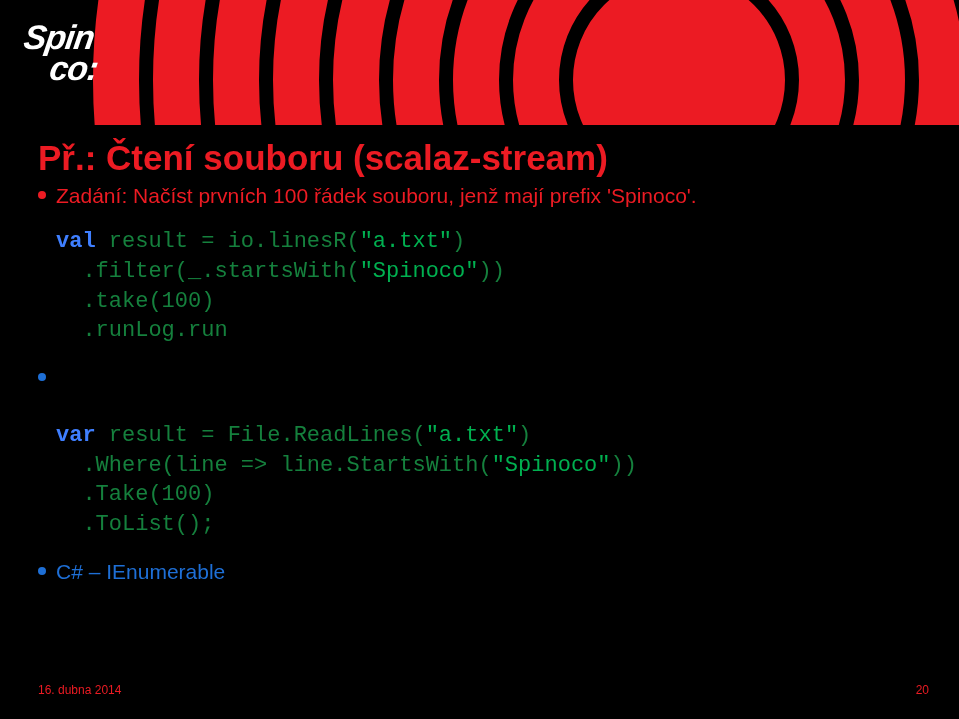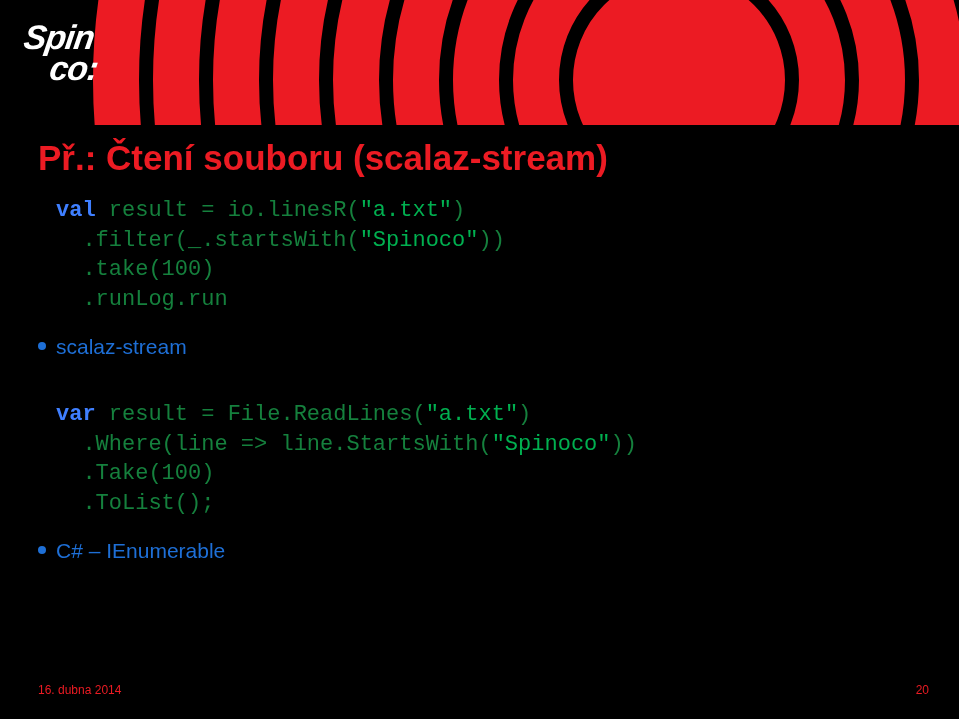--- a/index.html
+++ b/index.html
@@ -98,29 +98,32 @@
   </div>
   <div class="logo">
     <div>Spin</div>
     <div class="line2">co:</div>
   </div>
 </div>
 
 <div class="content">
   <div class="title">Př.: Čtení souboru (scalaz-stream)</div>
 
+  <div class="bullet-row">
+    <div class="bullet-dot"></div>
+    <div class="bullet-text">Zadání: Načíst prvních 100 řádek souboru, jenž mají prefix 'Spinoco'.</div>
+  </div>
 
   <pre class="code"><span class="kw-blue">val</span><span class="code-plain"> result = io.linesR(</span><span class="str-green">"a.txt"</span><span class="code-plain">)</span>
 <span class="code-plain">  .filter(_.startsWith(</span><span class="str-green">"Spinoco"</span><span class="code-plain">))</span>
 <span class="code-plain">  .take(100)</span>
 <span class="code-plain">  .runLog.run</span></pre>
 
   <div class="bullet-row" style="margin-top:6px;margin-bottom:40px;">
     <div class="bullet-dot blue"></div>
-    <div class="bullet-text blue">scalaz-stream</div>
   </div>
 
   <pre class="code"><span class="kw-blue">var</span><span class="code-plain"> result = File.ReadLines(</span><span class="str-green">"a.txt"</span><span class="code-plain">)</span>
 <span class="code-plain">  .Where(line =&gt; line.StartsWith(</span><span class="str-green">"Spinoco"</span><span class="code-plain">))</span>
 <span class="code-plain">  .Take(100)</span>
 <span class="code-plain">  .ToList();</span></pre>
 
   <div class="bullet-row" style="margin-top:6px;">
     <div class="bullet-dot blue"></div>
     <div class="bullet-text blue">C# – IEnumerable</div>

